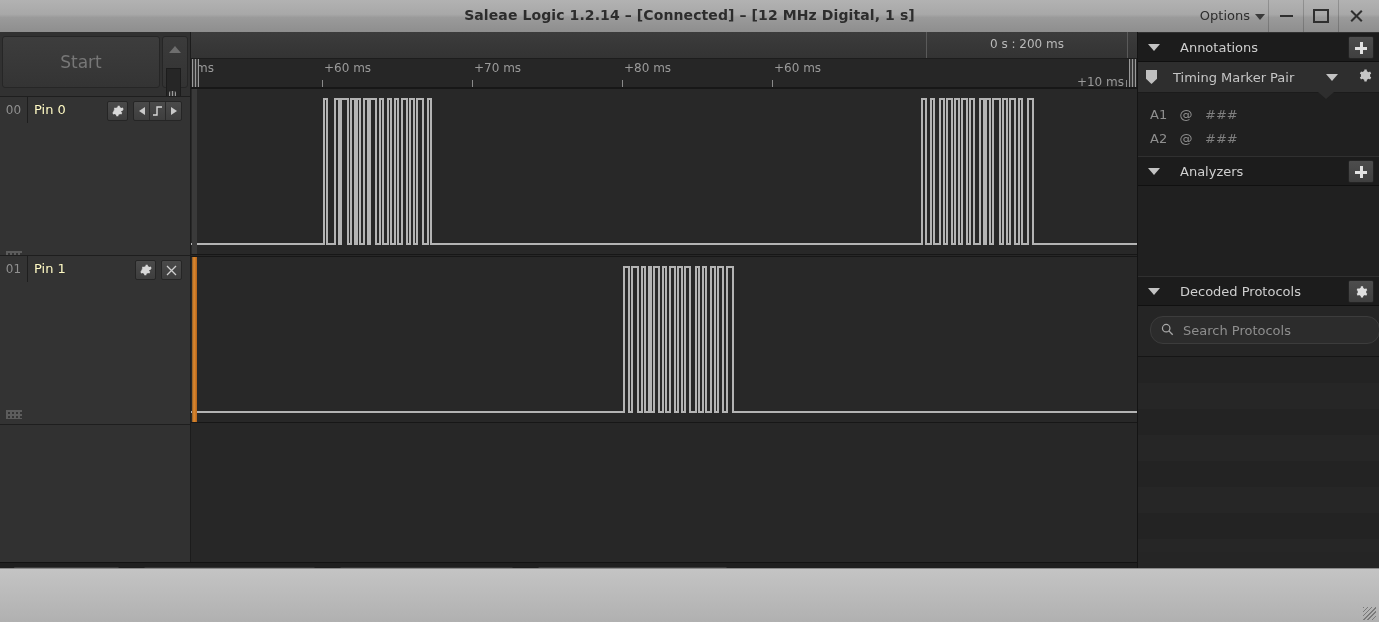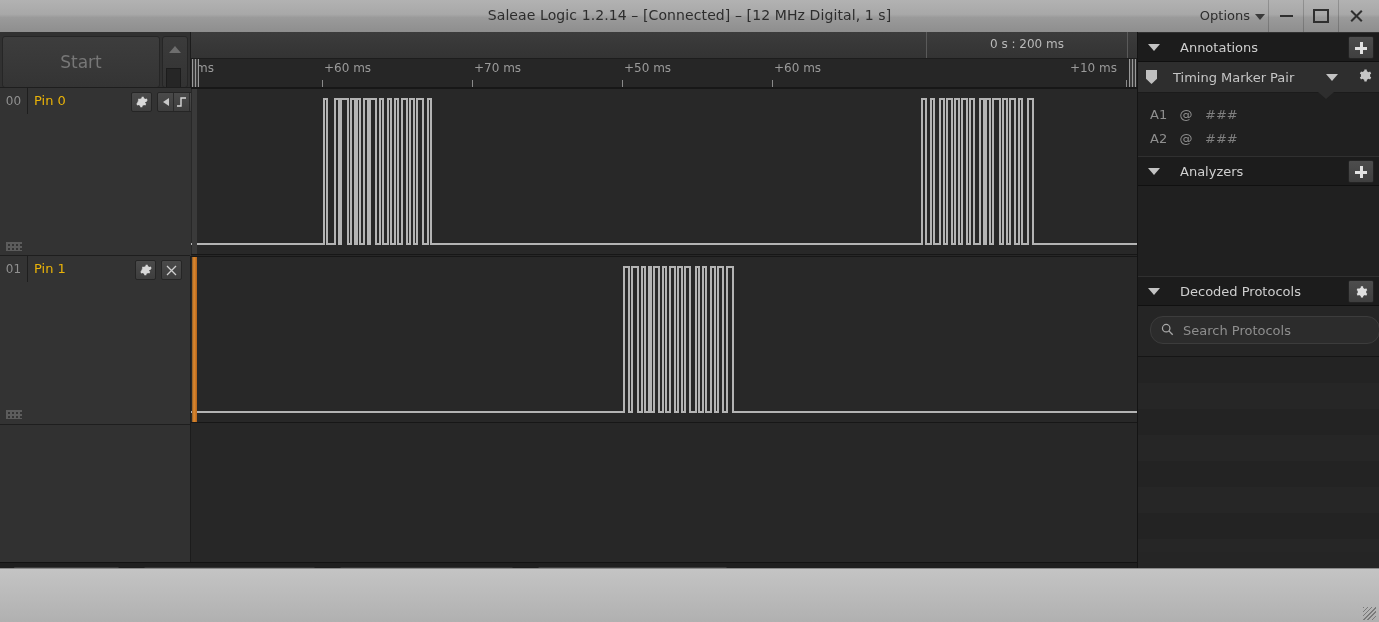--- a/index.html
+++ b/index.html
@@ -17,21 +17,21 @@
 
   
   .titlebar {
     position: absolute; left: 0; top: 0; width: 1379px; height: 32px;
     background: linear-gradient(to bottom, #b2b2b2 0%, #a8a8a8 45%, #9a9a9a 55%, #8e8e8e 100%);
     border-bottom: 1px solid #6f6f6f;
   }
   .title-text {
     position: absolute; left: 0; top: 0; width: 1379px; height: 29px;
     line-height: 31px; text-align: center;
-    font-size: 14px; color: #2d2d2d; font-weight: normal;
+    font-size: 14px; color: #2d2d2d; font-weight: bold;
     letter-spacing: 0.1px;
   }
   .options-btn {
     position: absolute; right: 110px; top: 6px; height: 20px;
     line-height: 20px; font-size: 13px; color: #2d2d2d;
     padding: 0 4px; cursor: pointer;
   }
   .options-caret {
     display: inline-block; margin-left: 5px;
     border-left: 5px solid transparent; border-right: 5px solid transparent;
@@ -94,21 +94,21 @@
     border-top: 1px solid #1e1e1e; border-bottom: 1px solid #1e1e1e;
     background: #333333;
   }
   .chan-num {
     position: absolute; left: 0; top: 0; width: 27px; height: 26px;
     line-height: 26px; text-align: center; font-size: 12px; color: #909090;
     border-right: 1px solid #1e1e1e;
   }
   .chan-name {
     position: absolute; left: 34px; top: 0; height: 26px;
-    line-height: 26px; font-size: 13px; color: #eab308;
+    line-height: 26px; font-size: 13px; color: #fef9c3;
   }
   .chan-btns { position: absolute; right: 8px; top: 4px; display: flex; gap: 5px; }
   .sqbtn {
     width: 19px; height: 18px;
     background: linear-gradient(to bottom, #4a4a4a, #3e3e3e);
     border: 1px solid #252525; border-radius: 2px;
     display: flex; align-items: center; justify-content: center;
     cursor: pointer;
   }
   .trio {
@@ -146,21 +146,21 @@
   }
   .ruler {
     position: absolute; left: 0; top: 27px; width: 946px; height: 28px;
     background: #262626; border-bottom: 1px solid #171717;
   }
   .tick { position: absolute; top: 0; height: 28px; }
   .tick span {
     position: absolute; left: 2px; top: 2px; font-size: 12px; color: #9a9a9a; white-space: nowrap;
   }
   .tick i { position: absolute; left: 0; bottom: 0; width: 1px; height: 7px; background: #8a8a8a; }
-  .tick.right span { left: auto; right: 10px; }
+  .tick.right span { left: auto; right: 3px; margin-top: 14px; }
   .tick.right i { left: auto; right: 0; }
 
   .wavelane {
     position: absolute; left: 0; width: 946px;
     background: #282828;
     border-top: 1px solid #171717; border-bottom: 1px solid #171717;
   }
   .wavelane svg { display: block; }
   .trigger-bar {
     position: absolute; width: 5px;
@@ -329,21 +329,21 @@
       <div class="spinner">
         <div class="sp-up"></div>
         <div class="sp-dn"></div>
       </div>
     </div>
 
     <div class="vscroll">
       <div class="vs-thumb"></div>
     </div>
 
-    <div class="chan" style="top:55px;height:168px;padding-left:24px;">
+    <div class="chan" style="top:64px;height:168px;">
       <div class="chan-num">00</div>
       <div class="chan-name">Pin 0</div>
       <div class="chan-btns">
         <div class="sqbtn">
           <svg width="12" height="12" viewBox="0 0 24 24">
             <path fill="#d8d8d8" d="M12 8a4 4 0 100 8 4 4 0 000-8zm9.4 4c0-.6-.06-1.2-.16-1.76l2.1-1.6-2-3.46-2.5 1a8.9 8.9 0 00-3.05-1.77L15.4 1.6h-4l-.4 2.8a8.9 8.9 0 00-3.04 1.77l-2.5-1-2 3.46 2.1 1.6A9.4 9.4 0 002.6 12c0 .6.05 1.2.15 1.76l-2.1 1.6 2 3.46 2.5-1a8.9 8.9 0 003.05 1.77l.4 2.8h4l.4-2.8a8.9 8.9 0 003.05-1.77l2.5 1 2-3.46-2.1-1.6c.1-.56.15-1.16.15-1.76z"></path>
           </svg>
         </div>
         <div class="trio">
           <div>
@@ -394,21 +394,21 @@
         </div>
       <div class="tick" style="left:131px;">
           <span>+60 ms</span>
           <i></i>
         </div>
       <div class="tick" style="left:281px;">
           <span>+70 ms</span>
           <i></i>
         </div>
       <div class="tick" style="left:431px;">
-          <span>+50 ms</span>
+          <span>+80 ms</span>
           <i></i>
         </div>
       <div class="tick" style="left:581px;">
           <span>+60 ms</span>
           <i></i>
         </div>
       <div class="tick right" style="left:846px;width:90px;">
           <span>+10 ms</span>
           <i></i>
         </div>

